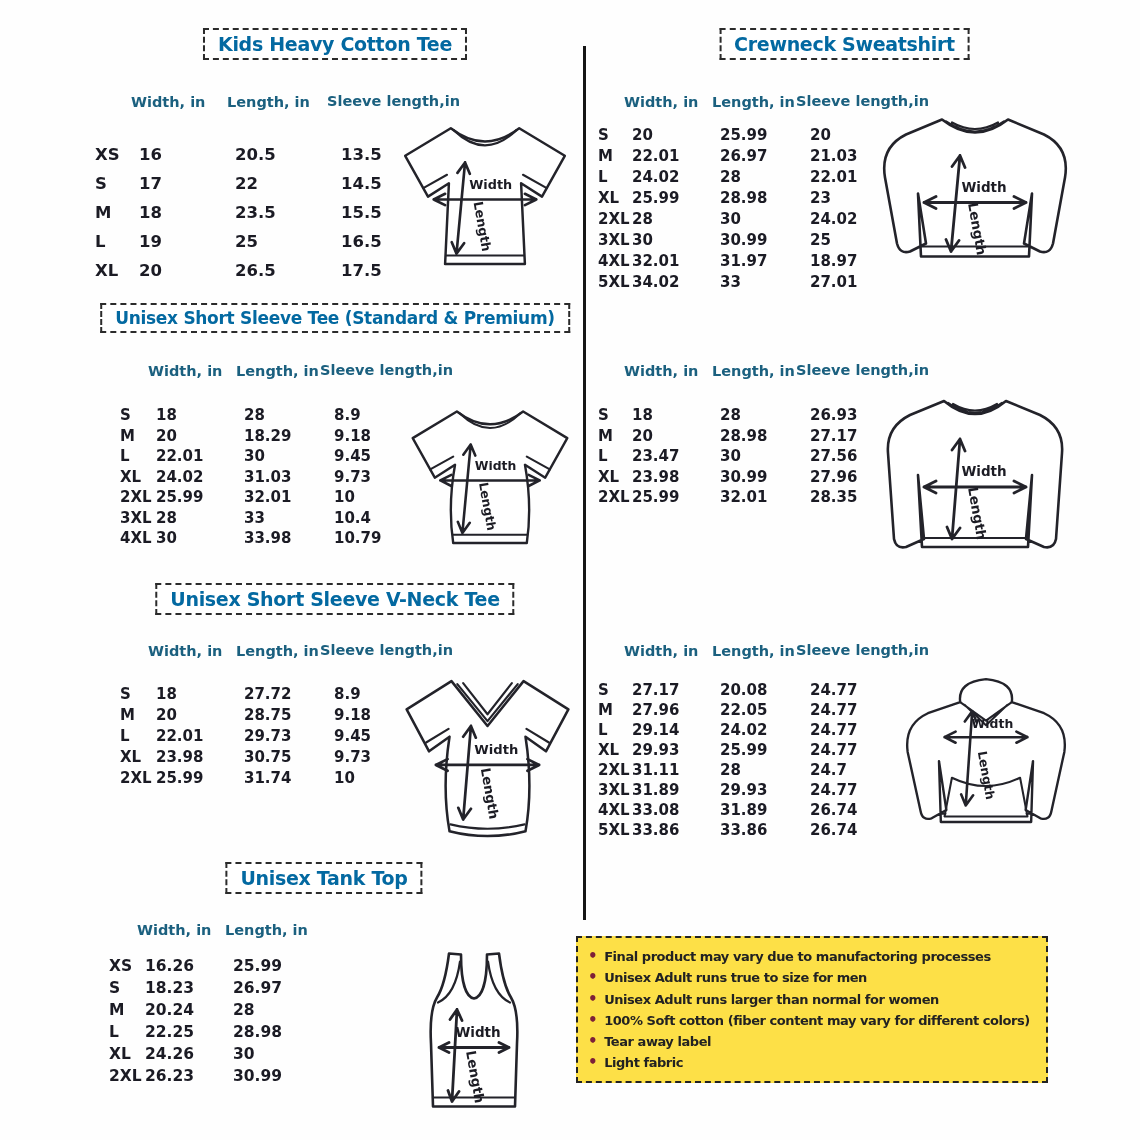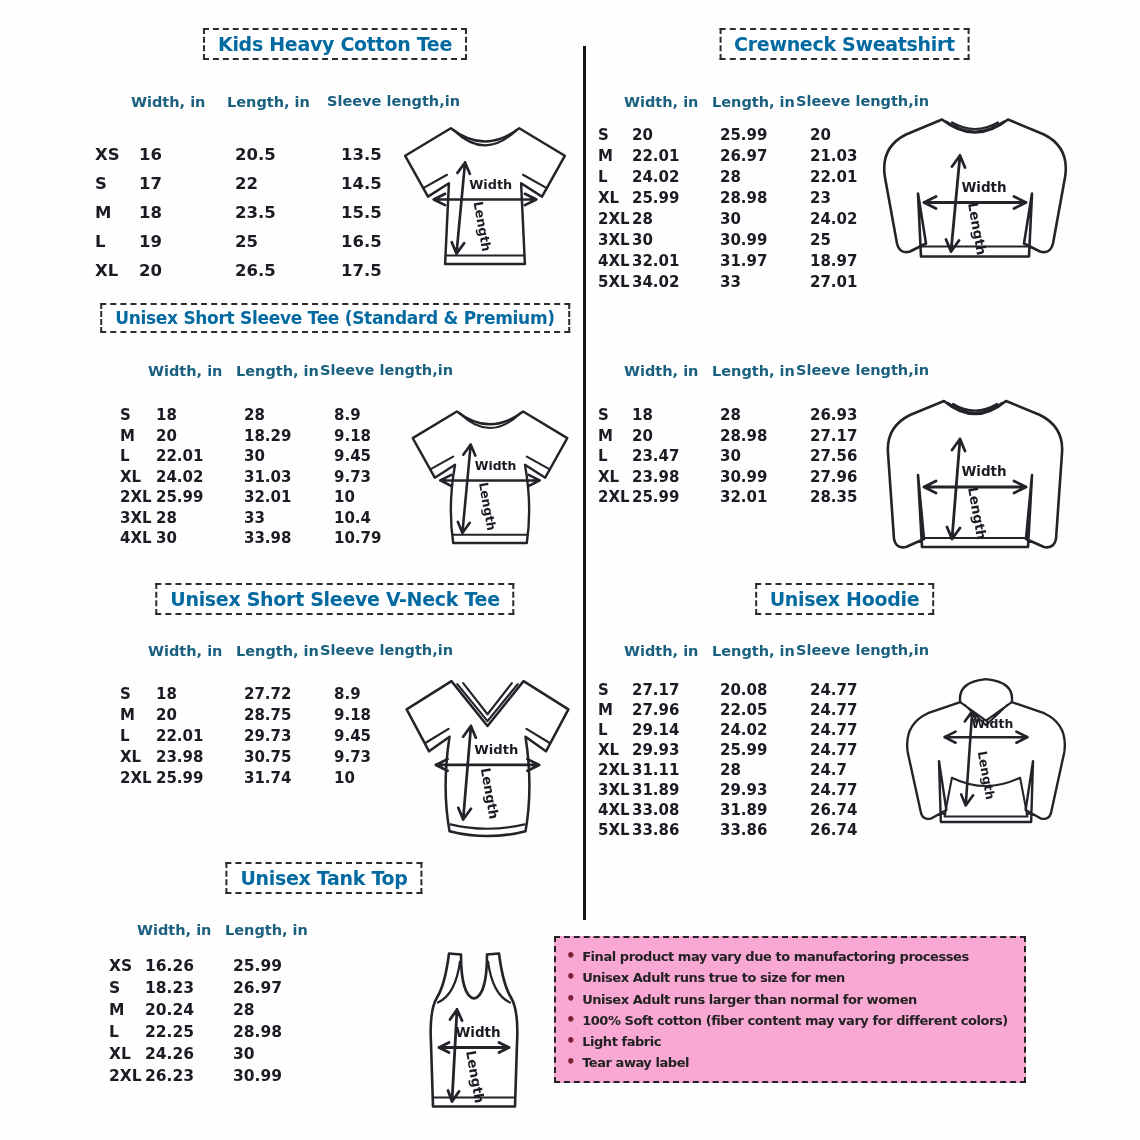--- a/index.html
+++ b/index.html
@@ -28,21 +28,21 @@
   .t-crew .thead,.t-crew .trow,.t-long .thead,.t-long .trow,.t-hood .thead,.t-hood .trow{grid-template-columns:34px 88px 90px 84px}
   .t-crew .tbody{--rowh:21px;font-size:15px;margin-top:14px}
   .t-long .tbody{--rowh:20.5px;font-size:15px;margin-top:26px}
   .t-hood .tbody{--rowh:20px;font-size:15px;margin-top:21px}
   .garment{position:absolute}
   .garment path{stroke:#23232a;stroke-linejoin:round;stroke-linecap:round}
   .garment .body{fill:#fff;stroke-width:2.6}
   .garment .detail{fill:none;stroke-width:2.2}
   .garment .arrows{fill:none;stroke-width:2.8}
   .garment text{font-family:"DejaVu Sans",sans-serif;font-weight:700;font-size:13.5px;fill:#1c1c24}
-  .notes{position:absolute;left:554px;top:936px;width:472px;border:2.5px dashed #222;background:#f9a8d4;padding:8px 8px 7px 10px}
+  .notes{position:absolute;left:576px;top:936px;width:472px;border:2.5px dashed #222;background:#fde047;padding:8px 8px 7px 10px}
   .note{font-size:13px;letter-spacing:-0.45px;line-height:21.3px;color:#222;white-space:nowrap}
   .bullet{color:#7d2038;margin-right:7px;font-size:15px}
 </style>
 </head>
 <body>
 
 <div id="canvas">
   <div class="divider"></div>
 
   <section class="panel" style="left:85px;top:28px;width:500px;height:272px">
@@ -339,23 +339,20 @@
       <path class="detail" d="M66,19 L97,57 L128,19 M72,18 L97,50 L122,18"></path>
       <path class="detail" d="M34,79 L57,65 M160,79 L137,65"></path>
       <path class="detail" d="M59,163 Q97,172 135,163"></path>
       <path class="arrows" d="M44,102 L150,102 M44,102 l12,-6 M44,102 l12,6 M150,102 l-12,-6 M150,102 l-12,6 M80,62 L72,158 M80,62 l-8,11 M80,62 l5,12 M72,158 l-5,-12 M72,158 l8,-11"></path>
       <text x="106" y="91" text-anchor="middle">Width</text>
       <text x="90" y="106" transform="rotate(80 90 106)">Length</text>
     </svg>
   </section>
 
   <section class="panel" style="left:592px;top:583px;width:505px;height:280px">
-    <div class="title-box">
-      <span class="title-text">Unisex Hoodie</span>
-    </div>
     <div class="table t-hood" style="left:6px;top:30px">
       <div class="thead">
         <span class="cell"></span>
         <span class="cell col-h">Width, in</span>
         <span class="cell col-h">Length, in</span>
         <span class="cell col-h sleeve-h">Sleeve length,in</span>
       </div>
       <div class="tbody">
           <div class="trow">
             <span class="cell size-c">S</span>
@@ -469,16 +466,16 @@
       <text x="69" y="91" text-anchor="middle">Width</text>
       <text x="57" y="106" transform="rotate(80 57 106)">Length</text>
     </svg>
   </section>
 
   <div class="notes">
     <div class="note"><span class="bullet">•</span><span>Final product may vary due to manufactoring processes</span></div>
     <div class="note"><span class="bullet">•</span><span>Unisex Adult runs true to size for men</span></div>
     <div class="note"><span class="bullet">•</span><span>Unisex Adult runs larger than normal for women</span></div>
     <div class="note"><span class="bullet">•</span><span>100% Soft cotton (fiber content may vary for different colors)</span></div>
+    <div class="note"><span class="bullet">•</span><span>Tear away label</span></div>
     <div class="note"><span class="bullet">•</span><span>Light fabric</span></div>
-    <div class="note"><span class="bullet">•</span><span>Tear away label</span></div>
   </div>
 </div>
 
 </body></html>

